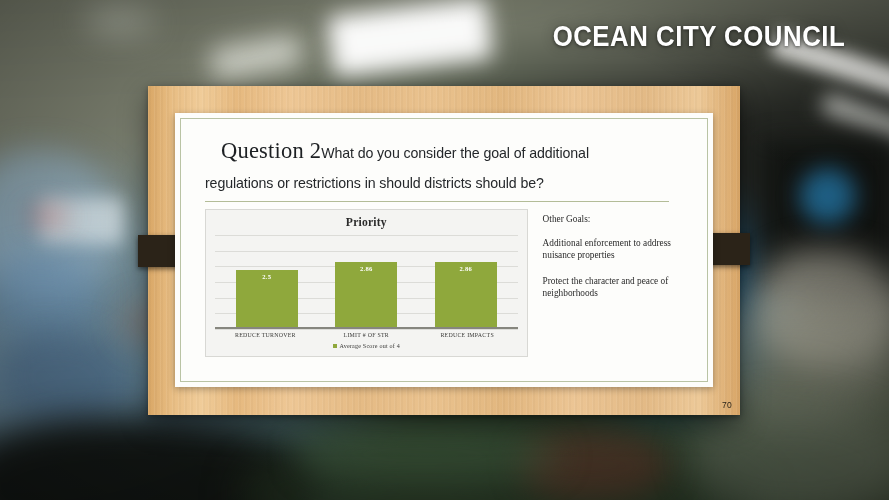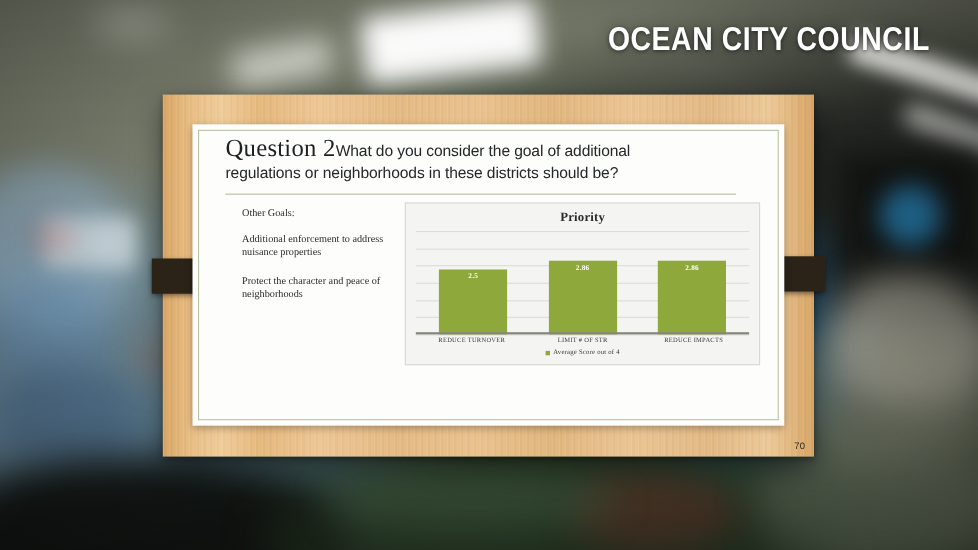--- a/index.html
+++ b/index.html
@@ -93,21 +93,21 @@
     position:absolute;left:27px;top:27px;width:538px;height:274px;
     background:#fdfdfb;box-shadow:0 2px 7px rgba(0,0,0,.30);
   }
   #slide-inner-border{
     position:absolute;left:5px;top:5px;right:5px;bottom:5px;
     border:1px solid #b9c3a4;
   }
   #slide-content{position:absolute;left:30px;top:22px;right:22px;bottom:14px;}
 
   #question-block{font-size:0;line-height:0;}
-  #question-line1{margin:0;}
+  #question-line1{margin:16px;}
   .q-label{
     font-family:"Liberation Serif",serif;
     font-size:22.5px;color:#1d2023;letter-spacing:.2px;
     vertical-align:baseline;
   }
   .q-text{
     font-family:"Liberation Sans",sans-serif;
     font-size:14.2px;color:#25282b;letter-spacing:-.1px;
     vertical-align:baseline;
   }
@@ -217,32 +217,26 @@
 
   <div id="page-number">70</div>
 
   <div id="slide">
     <div id="slide-inner-border"></div>
 
     <div id="slide-content">
 
       <div id="question-block">
         <p id="question-line1"><span class="q-label">Question 2</span><span class="q-text">What do you consider the goal of additional</span></p>
-        <p id="question-line2">regulations or neighborhoods in these districts should be?</p>
+        <p id="question-line2">regulations or restrictions in should districts should be?</p>
       </div>
 
       <div id="title-divider"></div>
 
       <div id="body-row">
-
-        <div id="other-goals">
-          <p id="other-goals-heading">Other Goals:</p>
-          <p class="goal-item">Additional enforcement to address nuisance properties</p>
-          <p class="goal-item">Protect the character and peace of neighborhoods</p>
-        </div>
 
         <div id="chart-panel">
 
           <div id="chart-title">Priority</div>
 
           <div id="plot">
             <div id="gridlines">
                 <div class="gridline" style="top: 0%;"></div>
                 <div class="gridline" style="top: 16.6667%;"></div>
                 <div class="gridline" style="top: 33.3333%;"></div>
@@ -279,16 +273,22 @@
               <div class="cat-label">LIMIT # OF STR</div>
               <div class="cat-label">REDUCE IMPACTS</div>
             </div>
 
           <div id="chart-legend">
             <span id="legend-swatch" style="background: rgb(143, 168, 60);"></span>
             <span id="legend-label">Average Score out of 4</span>
           </div>
         </div>
 
+        <div id="other-goals">
+          <p id="other-goals-heading">Other Goals:</p>
+          <p class="goal-item">Additional enforcement to address nuisance properties</p>
+          <p class="goal-item">Protect the character and peace of neighborhoods</p>
+        </div>
+
       </div>
     </div>
   </div>
 </div>
 
 </body></html>

